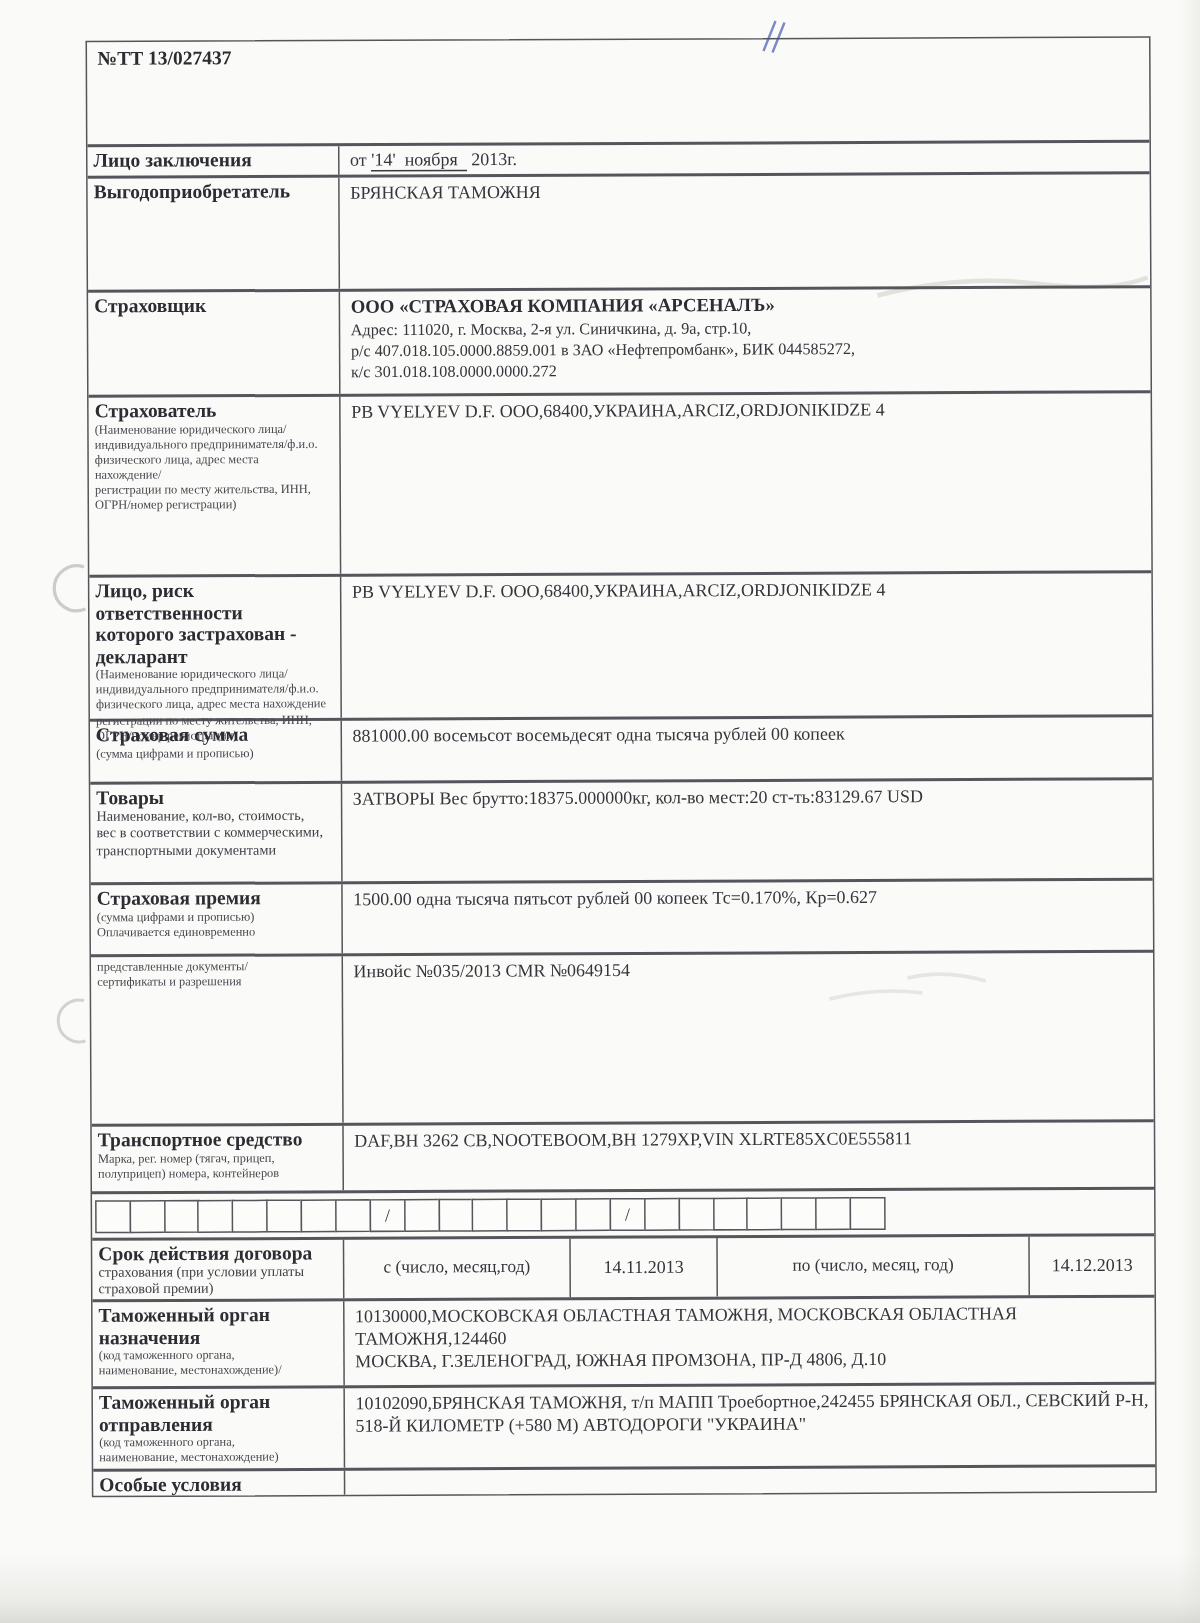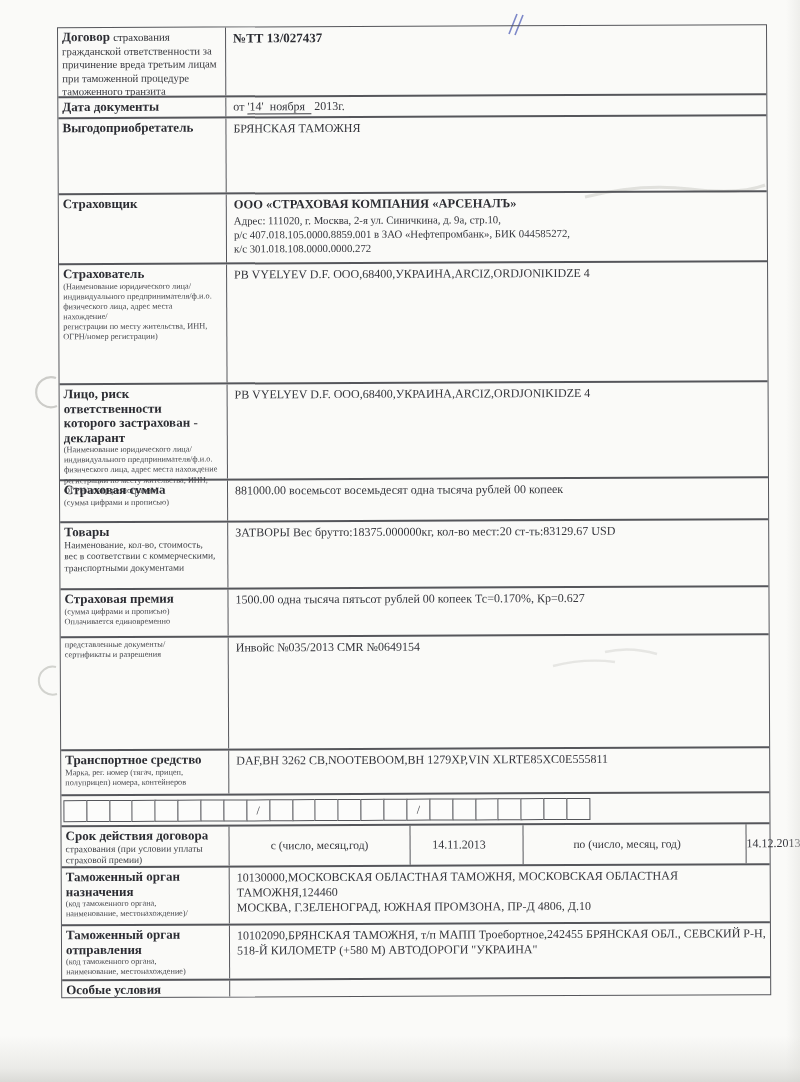--- a/index.html
+++ b/index.html
@@ -41,21 +41,21 @@
   .r-validity{height:41px;} .r-dest{height:58px;} .r-depart{height:55px;}
   .r-special{height:18px;}
   .u{border-bottom:1px solid #3a3b40;white-space:pre;}
   
   .strip{display:flex;height:22px;width:526px;margin:4px 0 0 -4px;}
   .tbox{flex:1;border:1.2px solid #55565b;margin-left:-1.2px;
     display:flex;align-items:center;justify-content:center;
     font-size:12px;color:#35363c;background:#fcfcfb;}
   
   .vcells{display:flex;height:100%;}
-  .vcell{box-sizing:border-box;display:flex;align-items:center;justify-content:center;margin-left:15px;}
+  .vcell{box-sizing:border-box;display:flex;align-items:center;justify-content:center;}
   .vcell + .vcell{border-left:1.4px solid #55565b;}
   .vc1{width:150px;font-size:11.5px;}
   .vc2{width:98px;font-size:12px;}
   .vc3{width:208px;font-size:11.5px;}
   .vc4{flex:1;font-size:12px;}
   .r-validity .val{padding:0;}
   .r-transit .val{padding:0 0 0 7px;}
   svg.artifact{position:absolute;}
 </style>
 </head>
@@ -73,35 +73,28 @@
 <svg class="artifact" style="left:580px;top:175px;" width="190" height="30">
   <path d="M5 22 Q60 8 110 14 T185 10" stroke="#d6d6d2" stroke-width="3" fill="none" opacity="0.7"></path>
 </svg>
 <svg class="artifact" style="left:545px;top:638px;" width="130" height="36">
   <path d="M8 28 Q40 20 70 24 M60 14 Q85 8 112 16" stroke="#d9d9d5" stroke-width="2.4" fill="none" opacity="0.6"></path>
 </svg>
 
 <div class="doc">
 
   <div class="row r-contract">
-    <div class="lbl">
-      <div class="b"><span>Договор</span> <span class="inline-reg">страхования</span></div>
-      <div class="sub3">гражданской ответственности за
-причинение вреда третьим лицам
-при таможенной процедуре
-таможенного транзита</div>
-    </div>
     <div class="val">
       <span class="valbold">№ТТ 13/027437</span>
     </div>
   </div>
 
   <div class="row r-date">
     <div class="lbl">
-      <div class="b">Дата документы</div>
+      <div class="b">Лицо заключения</div>
     </div>
     <div class="val" style="padding-top:2px;">
       <span>от </span><span class="u">'14'  ноября  </span><span> 2013г.</span>
     </div>
   </div>
 
   <div class="row r-benef">
     <div class="lbl">
       <div class="b">Выгодоприобретатель</div>
     </div>

